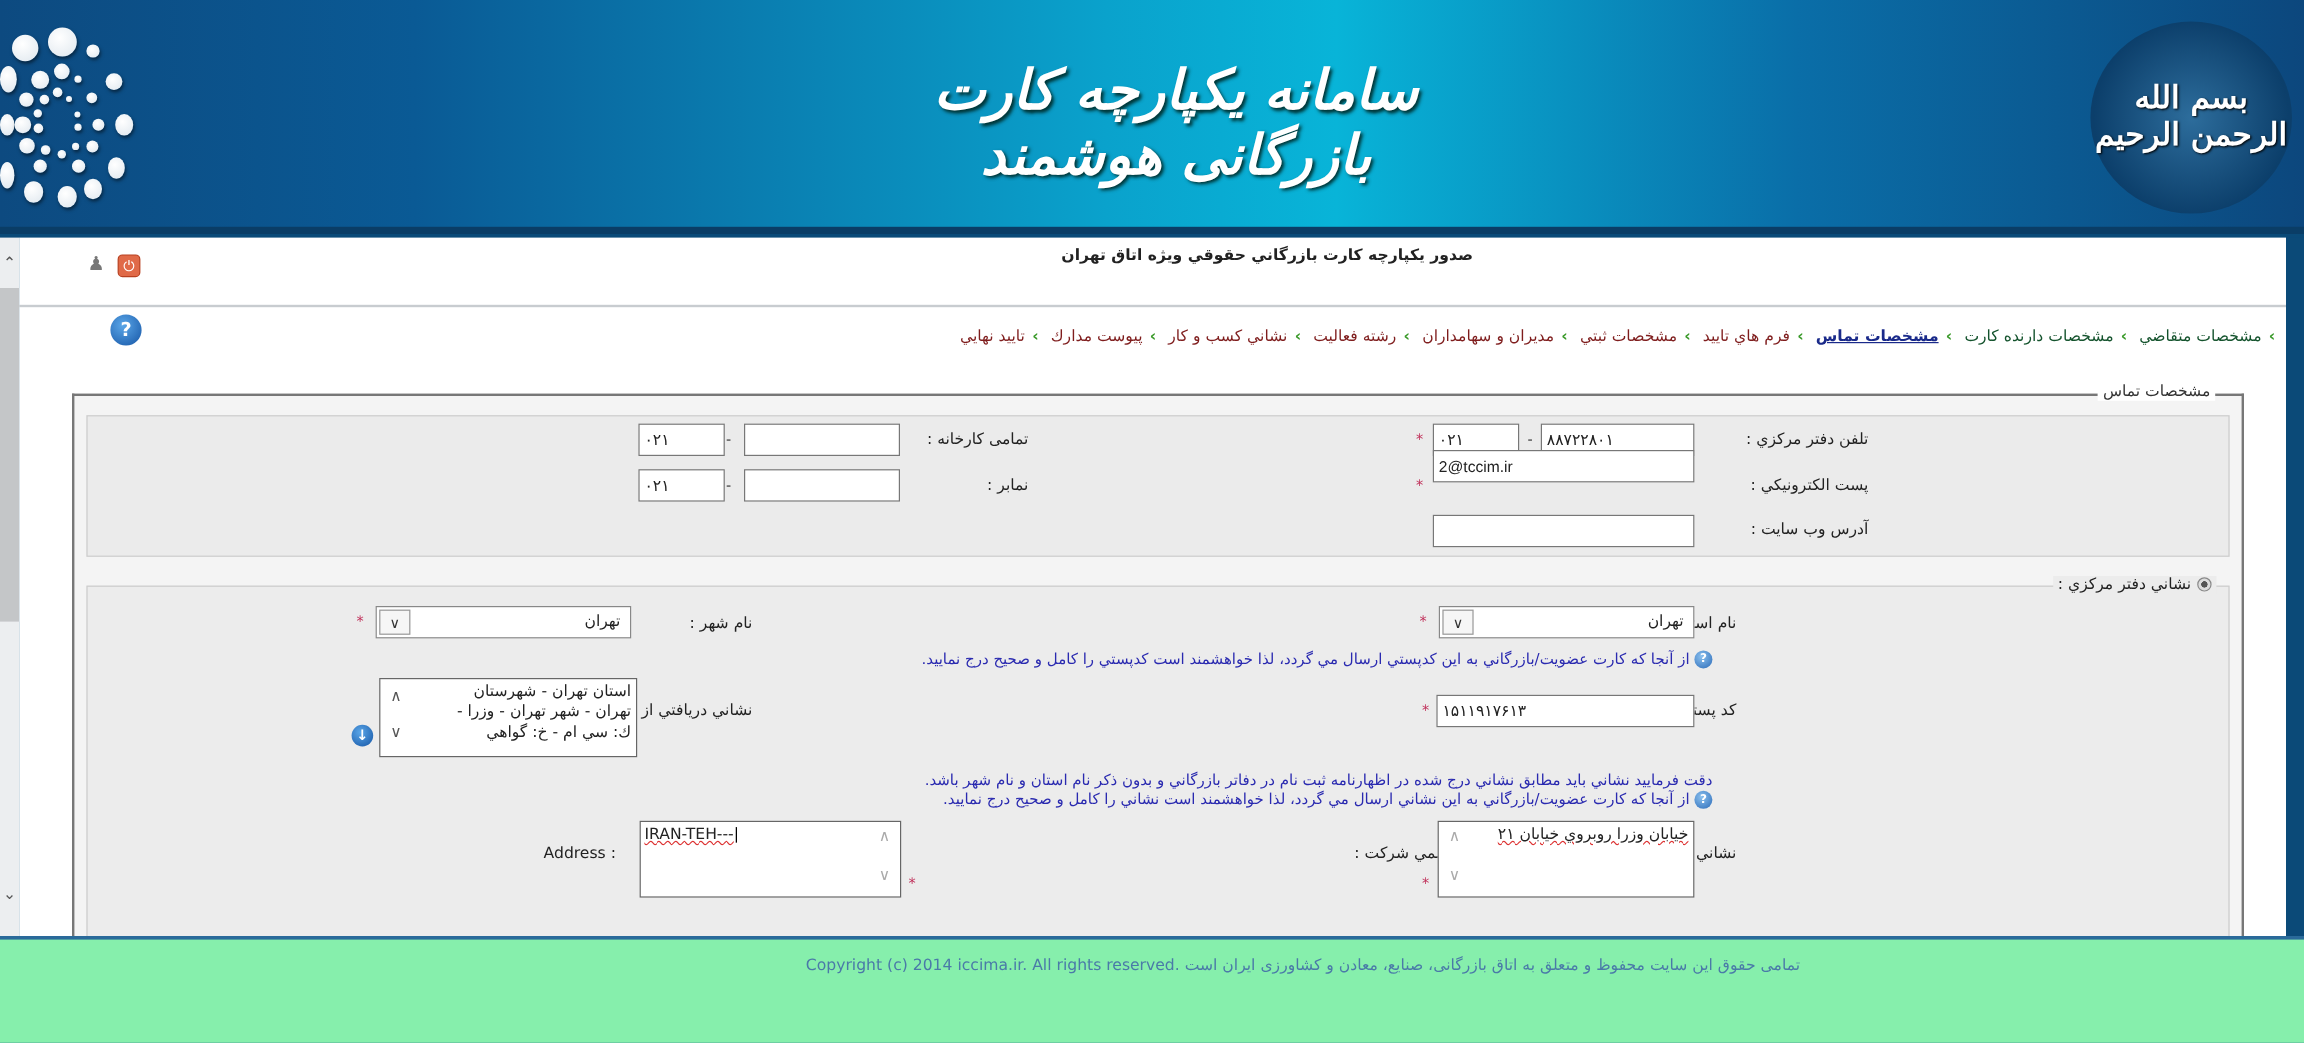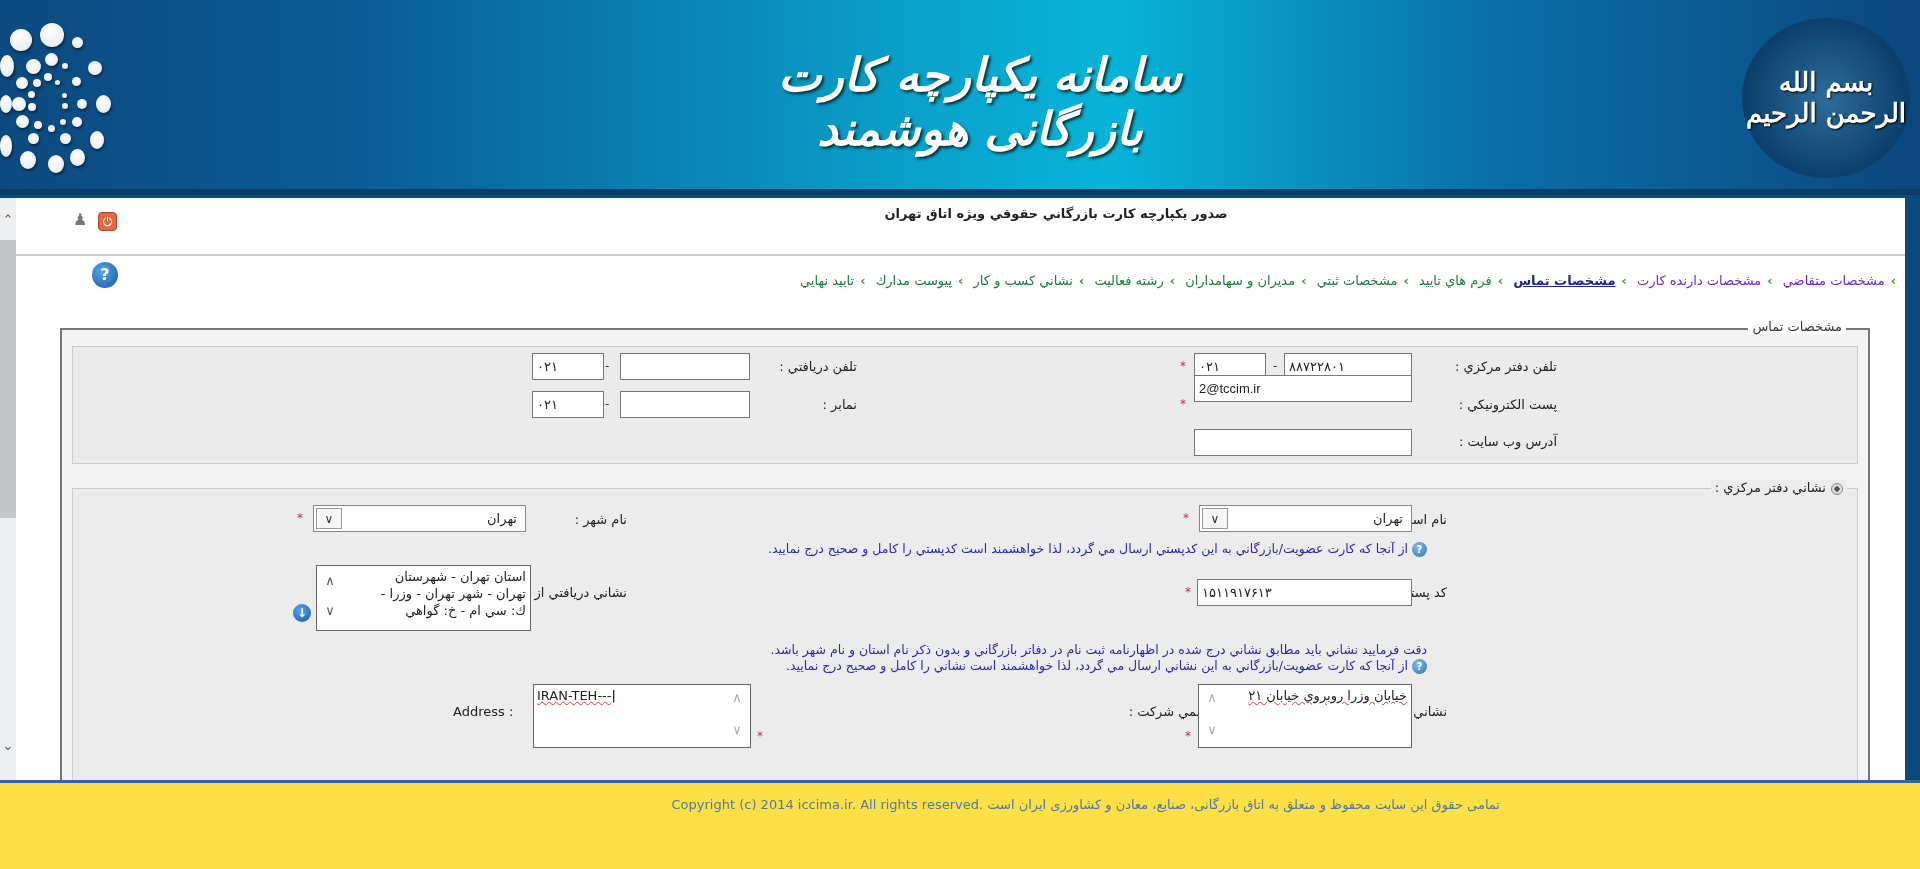--- a/index.html
+++ b/index.html
@@ -17,41 +17,41 @@
 .rightband{position:absolute;left:1905px;top:198px;width:15px;height:582px;background:#0b4a78}
 .topbar{position:absolute;left:0;top:0;width:1889px;height:58px;border-bottom:2px solid #c8ccd0}
 .card-title{position:absolute;left:740px;top:8px;width:600px;text-align:center;direction:rtl;font-weight:bold;font-size:13px;color:#222}
 .card-info{position:absolute;left:530px;top:26px;width:700px;direction:rtl;text-align:right;font-size:13px;color:#444}
 .card-info b{color:#222}
 .blur{display:inline-block;width:310px;height:12px;background:linear-gradient(90deg,#ddd,#bbb,#ddd,#ccc);filter:blur(2px);vertical-align:middle;margin:0 4px}
 .icon-user{position:absolute;left:57px;top:12px;width:16px;height:22px;font-size:16px;color:#777}
 .icon-power{position:absolute;left:82px;top:14px;width:19px;height:19px;border-radius:4px;background:#e06a48;color:#fff;font-size:12px;text-align:center;line-height:19px;border:1px solid #b84020}
 .icon-help{position:absolute;left:76px;top:64px;width:26px;height:26px;border-radius:50%;background:radial-gradient(circle at 40% 35%,#5aa6e8,#1555a5);color:#fff;font-weight:bold;font-size:16px;text-align:center;line-height:26px}
 .wizard{position:absolute;left:440px;top:75px;width:1440px;direction:rtl;text-align:right;font-size:13px;white-space:nowrap}
-.wizard .step{display:inline-block;color:#15803d;margin-left:6px}
-.wizard .step.done{color:#6d28d9}
+.wizard .step{display:inline-block;color:#7f1d1d;margin-left:6px}
+.wizard .step.done{color:#14532d}
 .wizard .step.active{color:#1a2a8a;font-weight:bold;text-decoration:underline}
 .wizard .chev{display:inline-block;color:#3a9a2a;font-weight:bold;margin-left:6px}
 .fs{position:absolute;left:44px;top:130px;width:1810px;height:452px;border:2px solid #777;border-bottom:none;background:#f4f4f4}
 .legend{position:absolute;right:22px;top:-11px;background:#fff;padding:0 4px;direction:rtl;font-size:13px;color:#333}
 .box{position:absolute;background:#ebebeb;border:1px solid #ccc}
 .lbl{position:absolute;direction:rtl;text-align:right;font-size:13px;color:#222;white-space:nowrap}
 .in{position:absolute;background:#fff;border:1px solid #777;height:27px;font-size:13px;padding:3px 4px;color:#222}
 .req{position:absolute;color:#c0305a;font-size:12px}
 .dash{position:absolute;font-size:12px;color:#333}
 .sel{position:absolute;background:#fff;border:1px solid #888;height:27px;direction:rtl}
 .sel .val{position:absolute;right:8px;top:5px;font-size:13px}
 .sel .btn{position:absolute;left:2px;top:2px;width:26px;height:21px;border:1px solid #999;background:#f6f6f6;text-align:center;font-size:12px;line-height:21px;color:#333}
 .note{position:absolute;direction:rtl;text-align:right;font-size:12.5px;color:#2a2ab0;white-space:nowrap;line-height:16px}
 .qicon{display:inline-block;width:15px;height:15px;border-radius:50%;background:radial-gradient(circle at 40% 35%,#8ac0ee,#2a6ab8);color:#fff;font-size:10px;text-align:center;line-height:15px;margin-left:4px;vertical-align:middle;font-weight:bold}
 .ta{position:absolute;background:#fff;border:1px solid #666;font-size:13px;padding:2px 24px 2px 4px;line-height:17px}
 .ta .sc{position:absolute;left:4px;width:18px;text-align:center;color:#aaa;font-size:13px}
 .radio{display:inline-block;width:12px;height:12px;border-radius:50%;border:1px solid #888;background:radial-gradient(circle,#555 35%,#ddd 40%);vertical-align:middle;margin-left:5px}
 .dl-icon{position:absolute;width:18px;height:18px;border-radius:50%;background:radial-gradient(circle at 40% 35%,#5aa6e8,#1555a5);color:#fff;font-size:12px;text-align:center;line-height:18px;font-weight:bold}
-.footer{position:absolute;left:0;top:780px;width:1920px;height:89px;background:#fde047;border-top:3px solid #2a6a9a}
+.footer{position:absolute;left:0;top:780px;width:1920px;height:89px;background:#86efac;border-top:3px solid #2a6a9a}
 .copyright{position:absolute;left:420px;top:14px;width:1080px;direction:rtl;text-align:right;font-size:13px;color:#4a7aa8;white-space:nowrap}
 .spell{text-decoration:underline wavy #d33;text-decoration-thickness:1px}
 </style>
 </head>
 <body>
 
 <div class="header">
   <div class="dots">
     <span style="left:40px;top:8px;width:24px;height:24px"></span>
     <span style="left:10px;top:14px;width:22px;height:22px"></span>
@@ -122,21 +122,21 @@
   <div class="fs">
     <div class="legend">مشخصات تماس</div>
 
     <div class="box" style="left:10px;top:16px;width:1786px;height:118px">
       <div class="lbl" style="right:300px;top:12px">تلفن دفتر مركزي :</div>
       <input class="in" style="left: 1211px; top: 6px; width: 128px;" value="۸۸۷۲۲۸۰۱">
       <div class="dash" style="left:1200px;top:12px">-</div>
       <input class="in" style="left: 1121px; top: 6px; width: 72px;" value="۰۲۱">
       <div class="req" style="left:1107px;top:12px">*</div>
 
-      <div class="lbl" style="right:1000px;top:12px">تلفن دريافتي :</div>
+      <div class="lbl" style="right:1000px;top:12px">تمامی كارخانه :</div>
       <input class="in" style="left: 547px; top: 6px; width: 130px;" value="">
       <div class="dash" style="left:532px;top:12px">-</div>
       <input class="in" style="left: 459px; top: 6px; width: 72px;" value="۰۲۱">
 
       <div class="lbl" style="right:300px;top:50px">پست الكترونيكي :</div>
       <input class="in" style="left: 1121px; top: 28px; width: 218px;" value="2@tccim.ir">
       <div class="req" style="left:1107px;top:50px">*</div>
 
       <div class="lbl" style="right:1000px;top:50px">نمابر :</div>
       <input class="in" style="left: 547px; top: 44px; width: 130px;" value="">

